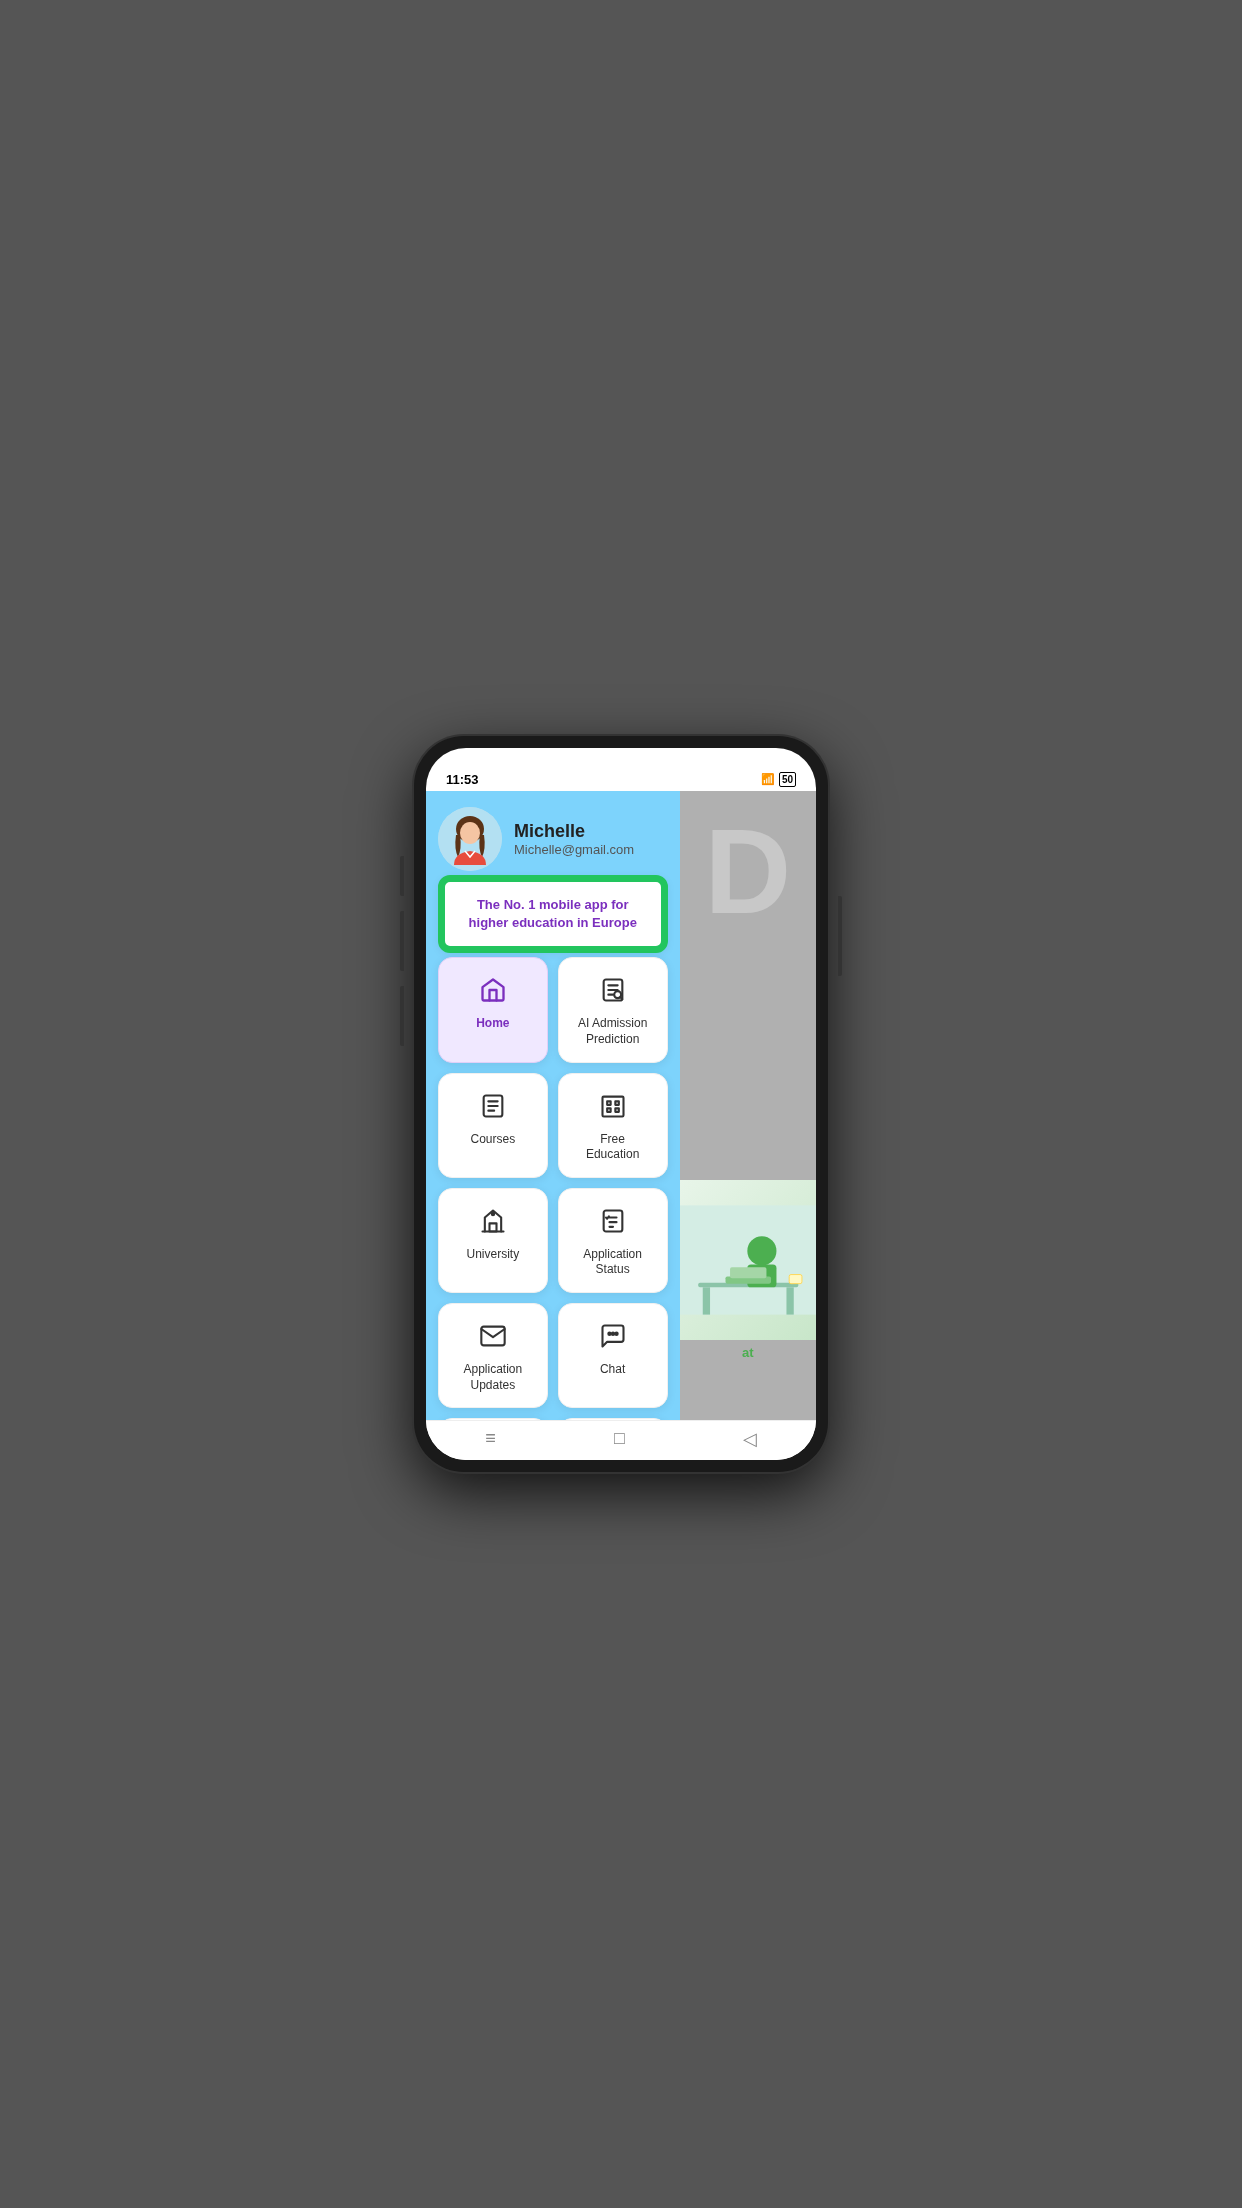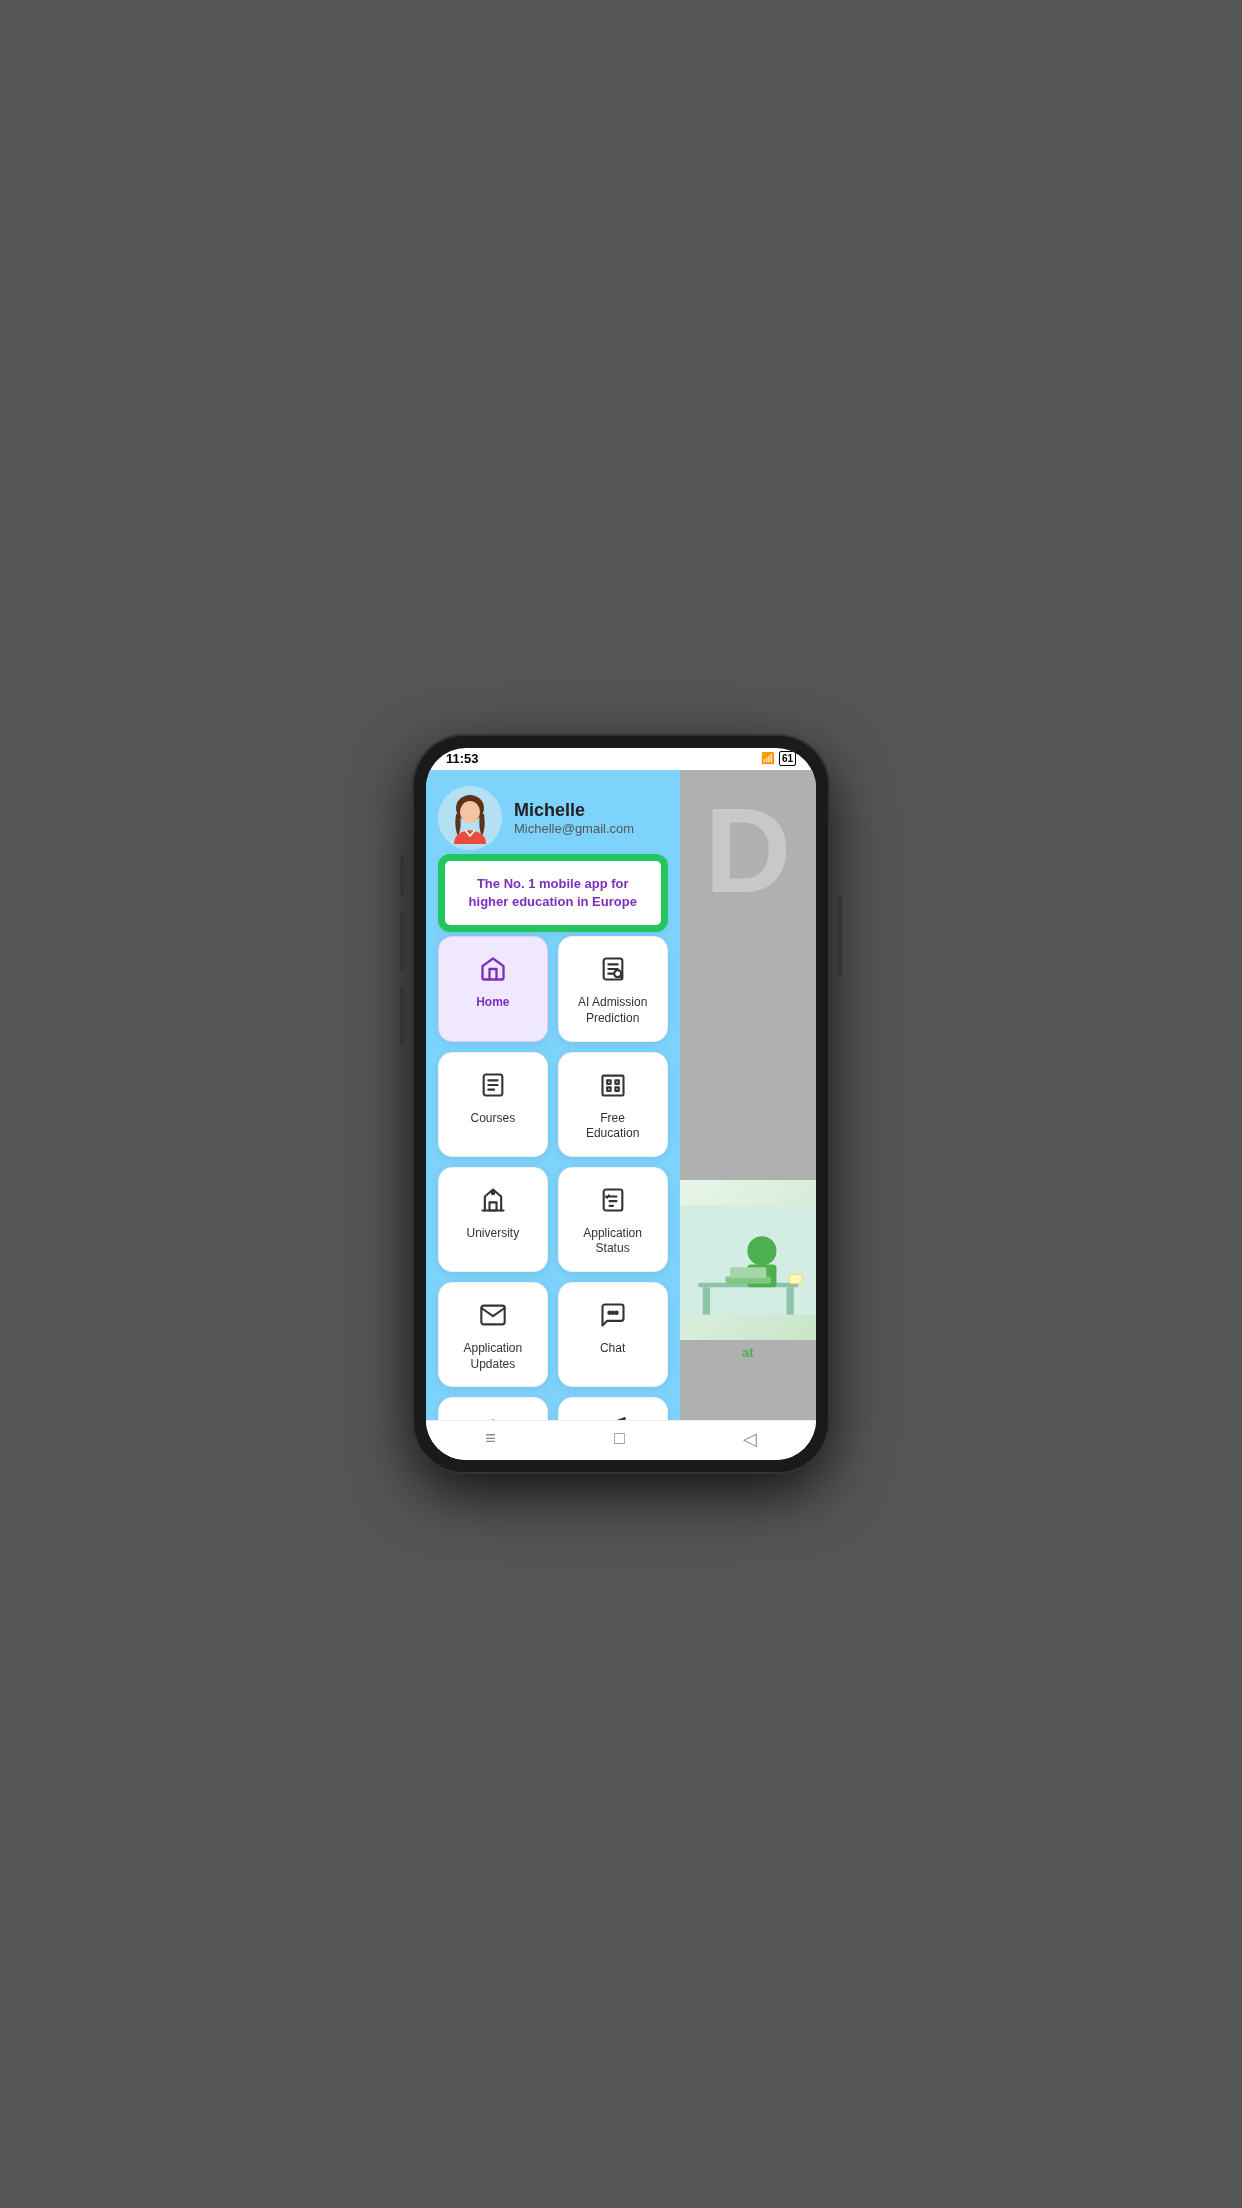--- a/index.html
+++ b/index.html
@@ -69,21 +69,21 @@
       height: 80px;
       background: #333;
       border-radius: 0 2px 2px 0;
     }
 
     
     .status-bar {
       display: flex;
       justify-content: space-between;
       align-items: flex-end;
-      padding: 3px 20px 4px;
+      padding: 24px 20px 4px;
       font-size: 12px;
       font-weight: 600;
       color: #000;
       flex-shrink: 0;
     }
     .status-left { font-weight: 700; font-size: 13px; }
     .status-right {
       display: flex;
       align-items: center;
       gap: 4px;
@@ -269,21 +269,21 @@
   <div class="btn-left-mid"></div>
   <div class="btn-left-bot"></div>
   <div class="btn-right"></div>
 
   <div class="phone-inner">
 
     <div class="status-bar">
       <span class="status-left">11:53</span>
       <div class="status-right">
         <span>📶</span>
-        <span class="battery-icon">61</span>
+        <span class="battery-icon">50</span>
       </div>
     </div>
 
     <div class="phone-content">
 
       <div class="main-panel">
 
         <div class="profile-section">
           <div class="avatar">
             <svg class="avatar-svg" viewBox="0 0 64 64" xmlns="http://www.w3.org/2000/svg">

